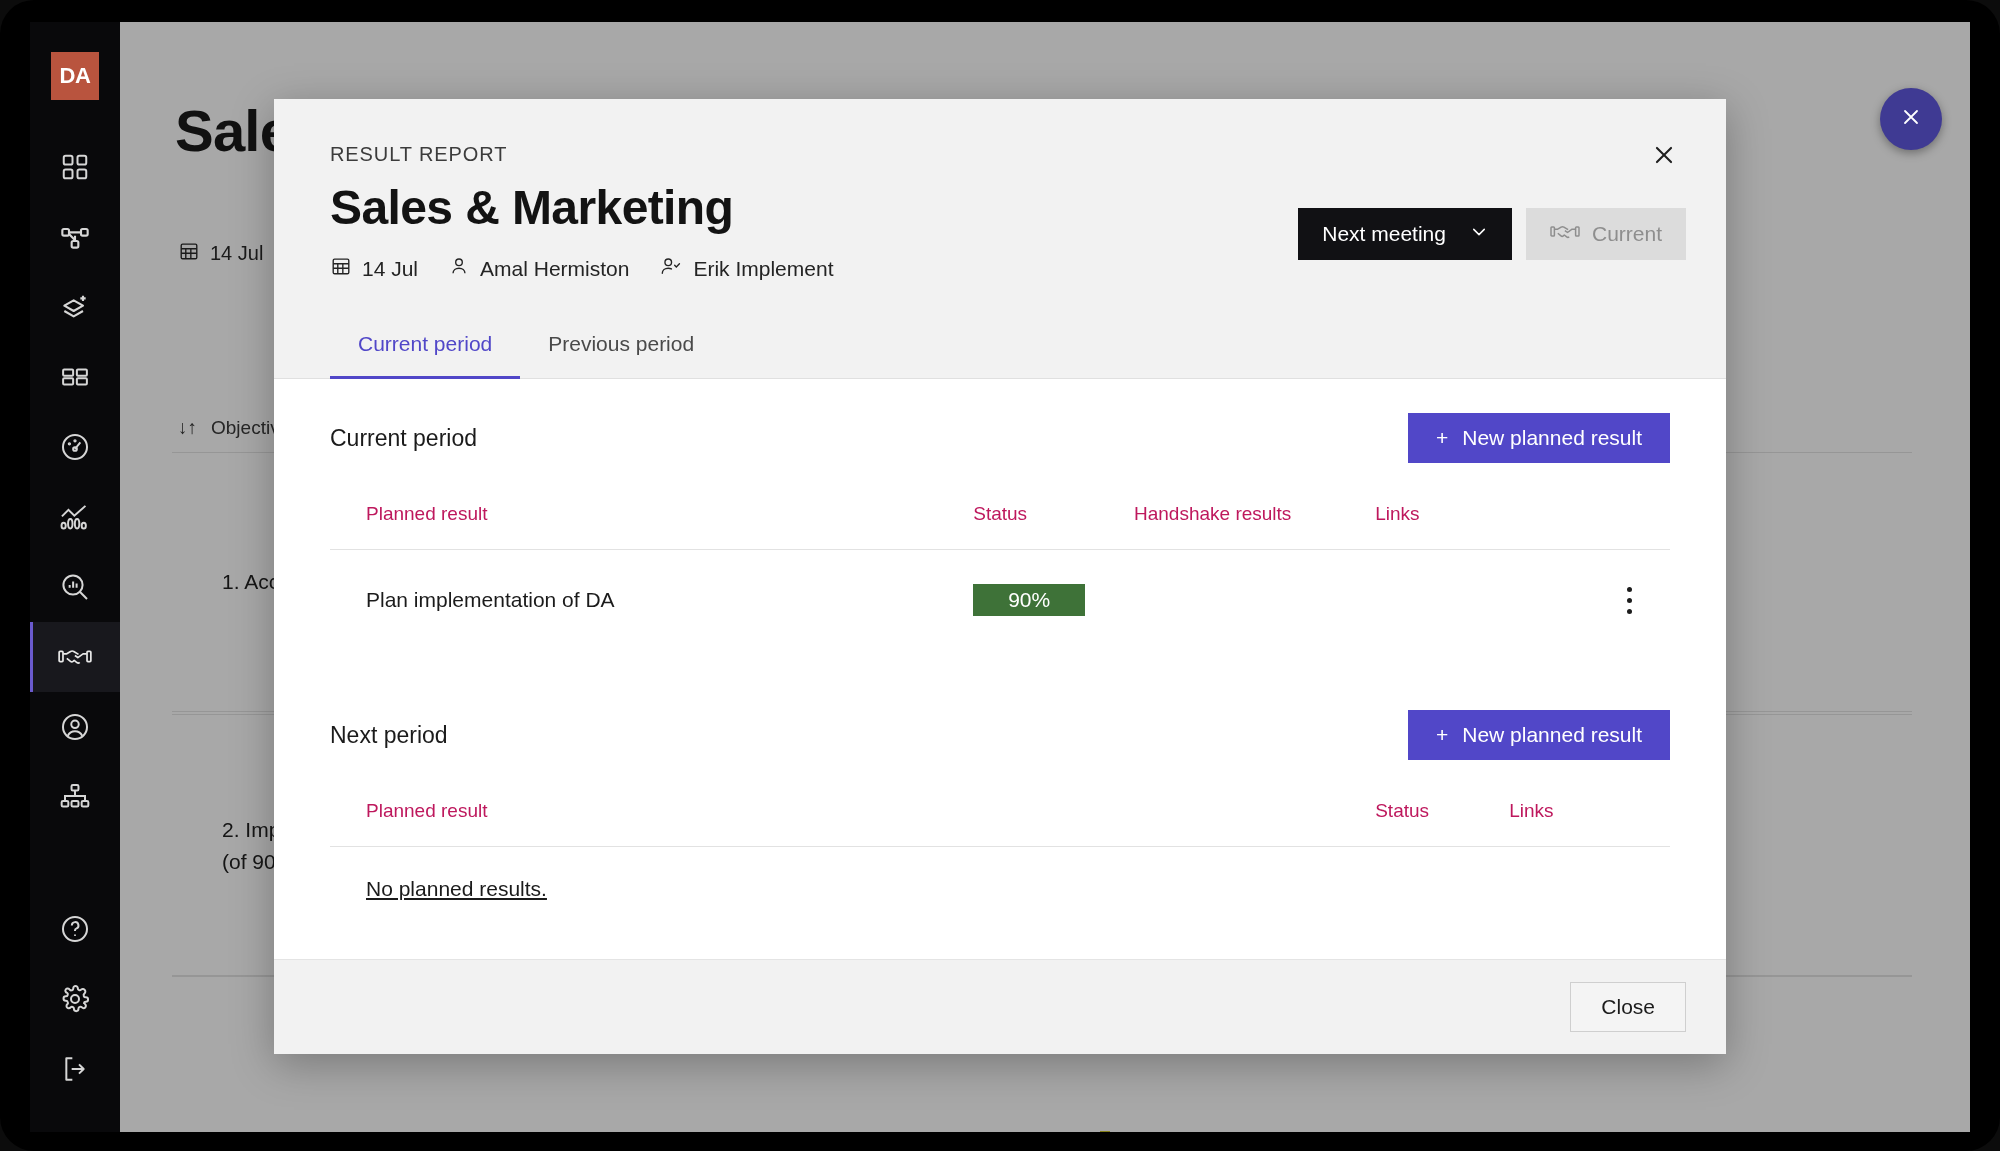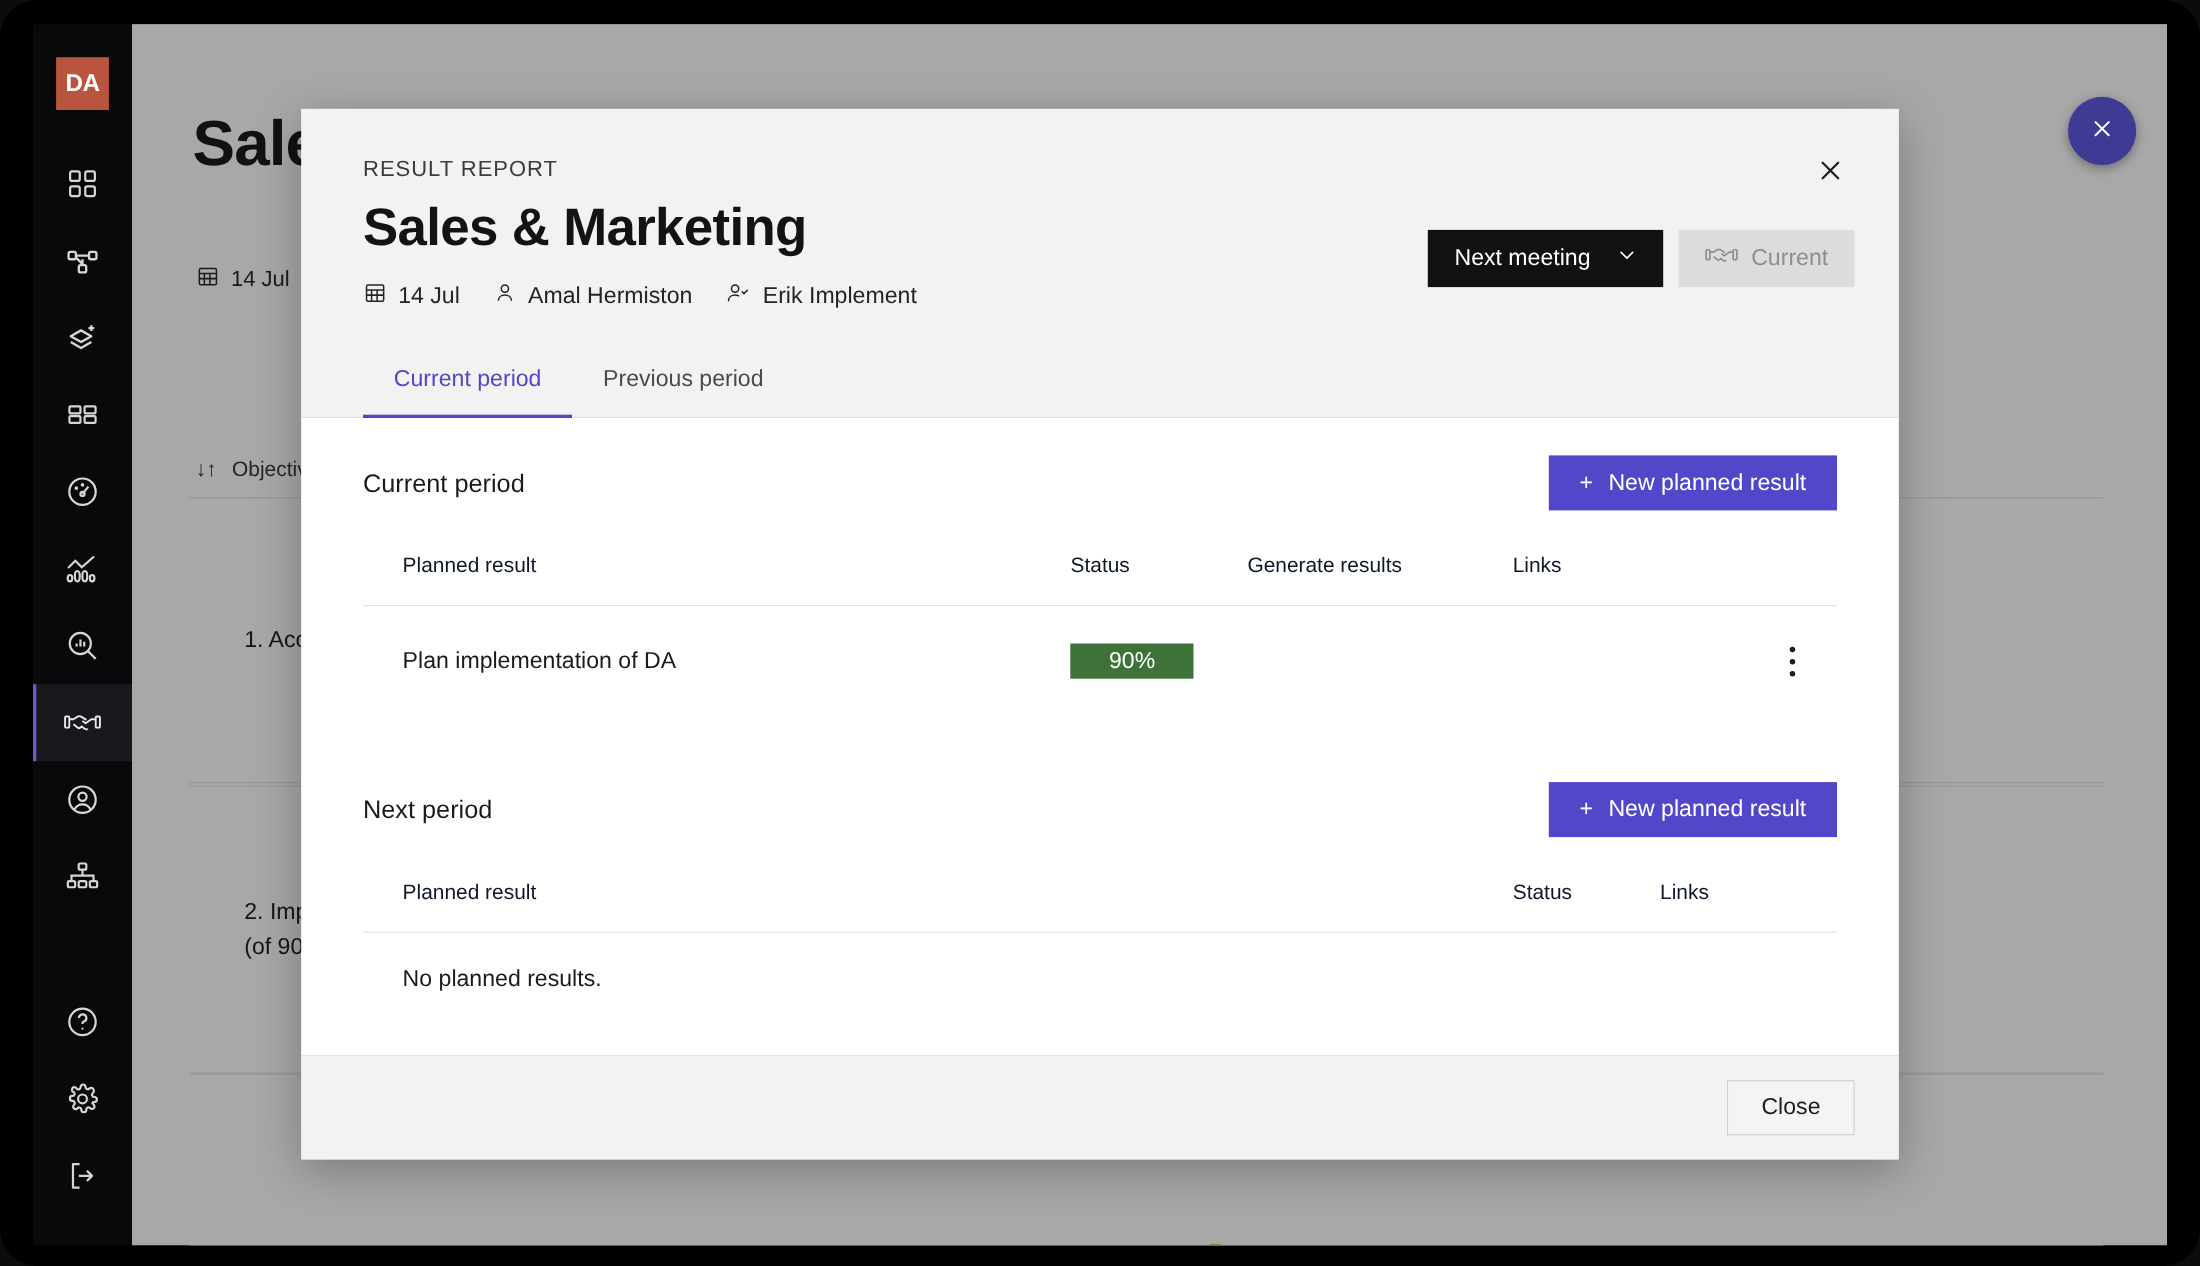--- a/index.html
+++ b/index.html
@@ -295,21 +295,21 @@
     font-size: 21px;
     height: 50px;
     padding: 0 28px;
     display: flex; align-items: center; gap: 14px;
     cursor: pointer;
   }
   table.results { width: 100%; border-collapse: collapse; }
   table.results th {
     font-size: 19px;
     font-weight: 400;
-    color: #0f172a;
+    color: #be185d;
     text-align: left;
     padding: 0 0 24px 0;
   }
   table.results thead tr { border-bottom: 1px solid #e2e2e2; }
   table.results td {
     font-size: 21px;
     color: #1b1b1b;
     padding: 34px 0;
     vertical-align: middle;
   }
@@ -328,20 +328,21 @@
   }
   .row-kebab {
     display: flex; flex-direction: column; align-items: center; gap: 6px;
     cursor: pointer;
   }
   .row-kebab i { width: 5px; height: 5px; border-radius: 50%; background: #1c1c1c; }
   .empty-note {
     font-size: 21px;
     color: #1b1b1b;
     padding: 30px 0 0 36px;
+    text-decoration: underline;
   }
   .modal-foot {
     flex: 0 0 auto;
     background: #f2f2f2;
     border-top: 1px solid #e4e4e4;
     padding: 22px 40px;
     display: flex; justify-content: flex-end;
   }
   .btn-close-modal {
     background: #f4f4f4;
@@ -660,21 +661,21 @@
             <span>+</span>
             <span>New planned result</span>
           </button>
         </div>
 
         <table class="results">
           <thead>
             <tr>
               <th class="col-planned">Planned result</th>
               <th class="col-status">Status</th>
-              <th class="col-achieved">Generate results</th>
+              <th class="col-achieved">Handshake results</th>
               <th class="col-links">Links</th>
               <th class="col-actions"></th>
             </tr>
           </thead>
           <tbody>
             <tr>
               <td class="col-planned">Plan implementation of DA</td>
               <td class="col-status">
                 <span class="badge-pct">90%</span>
               </td>

